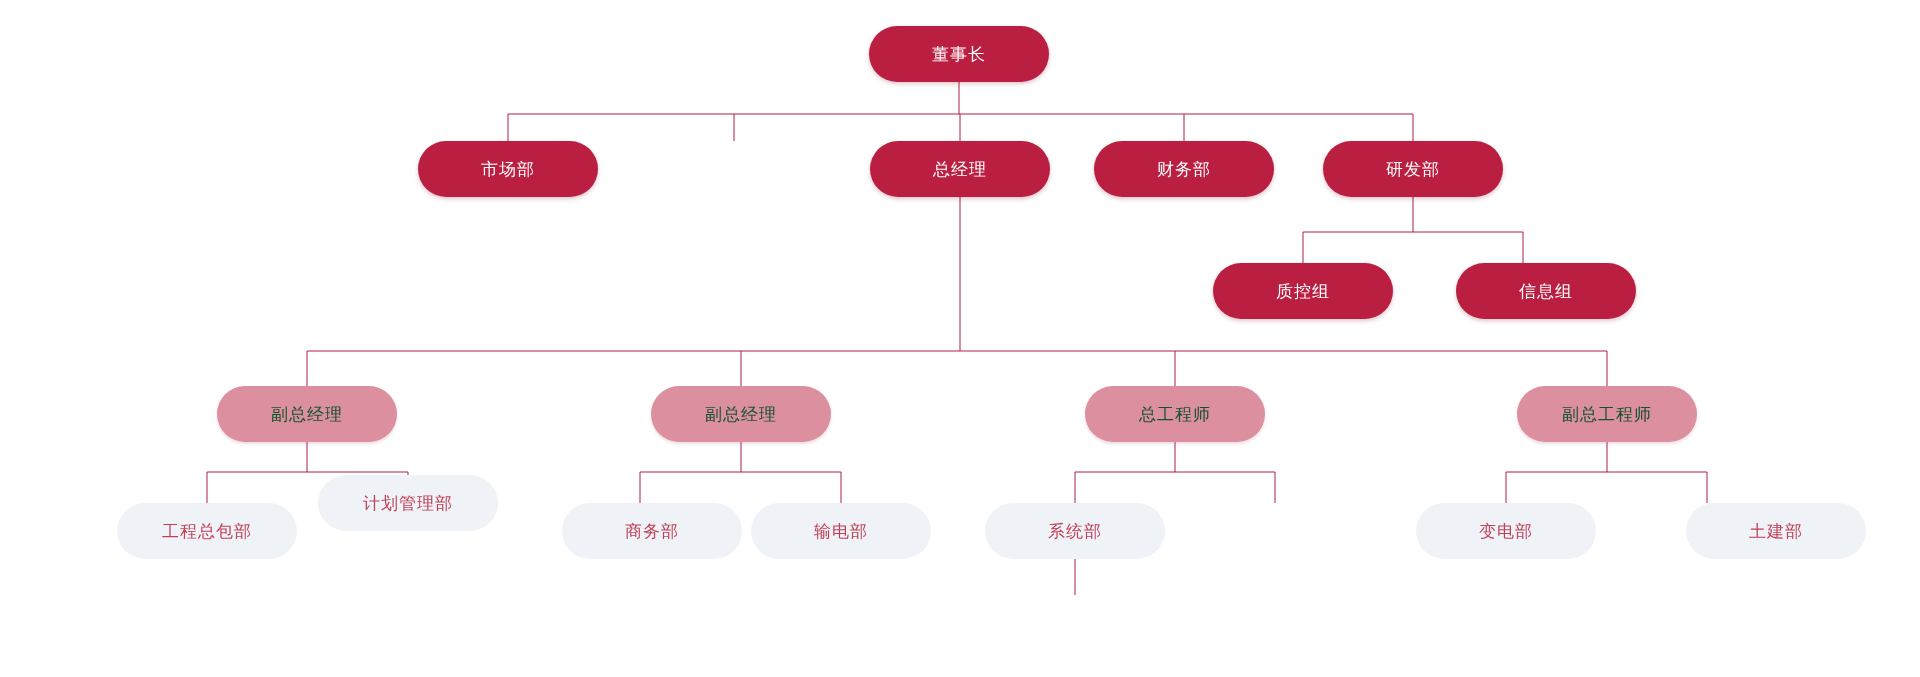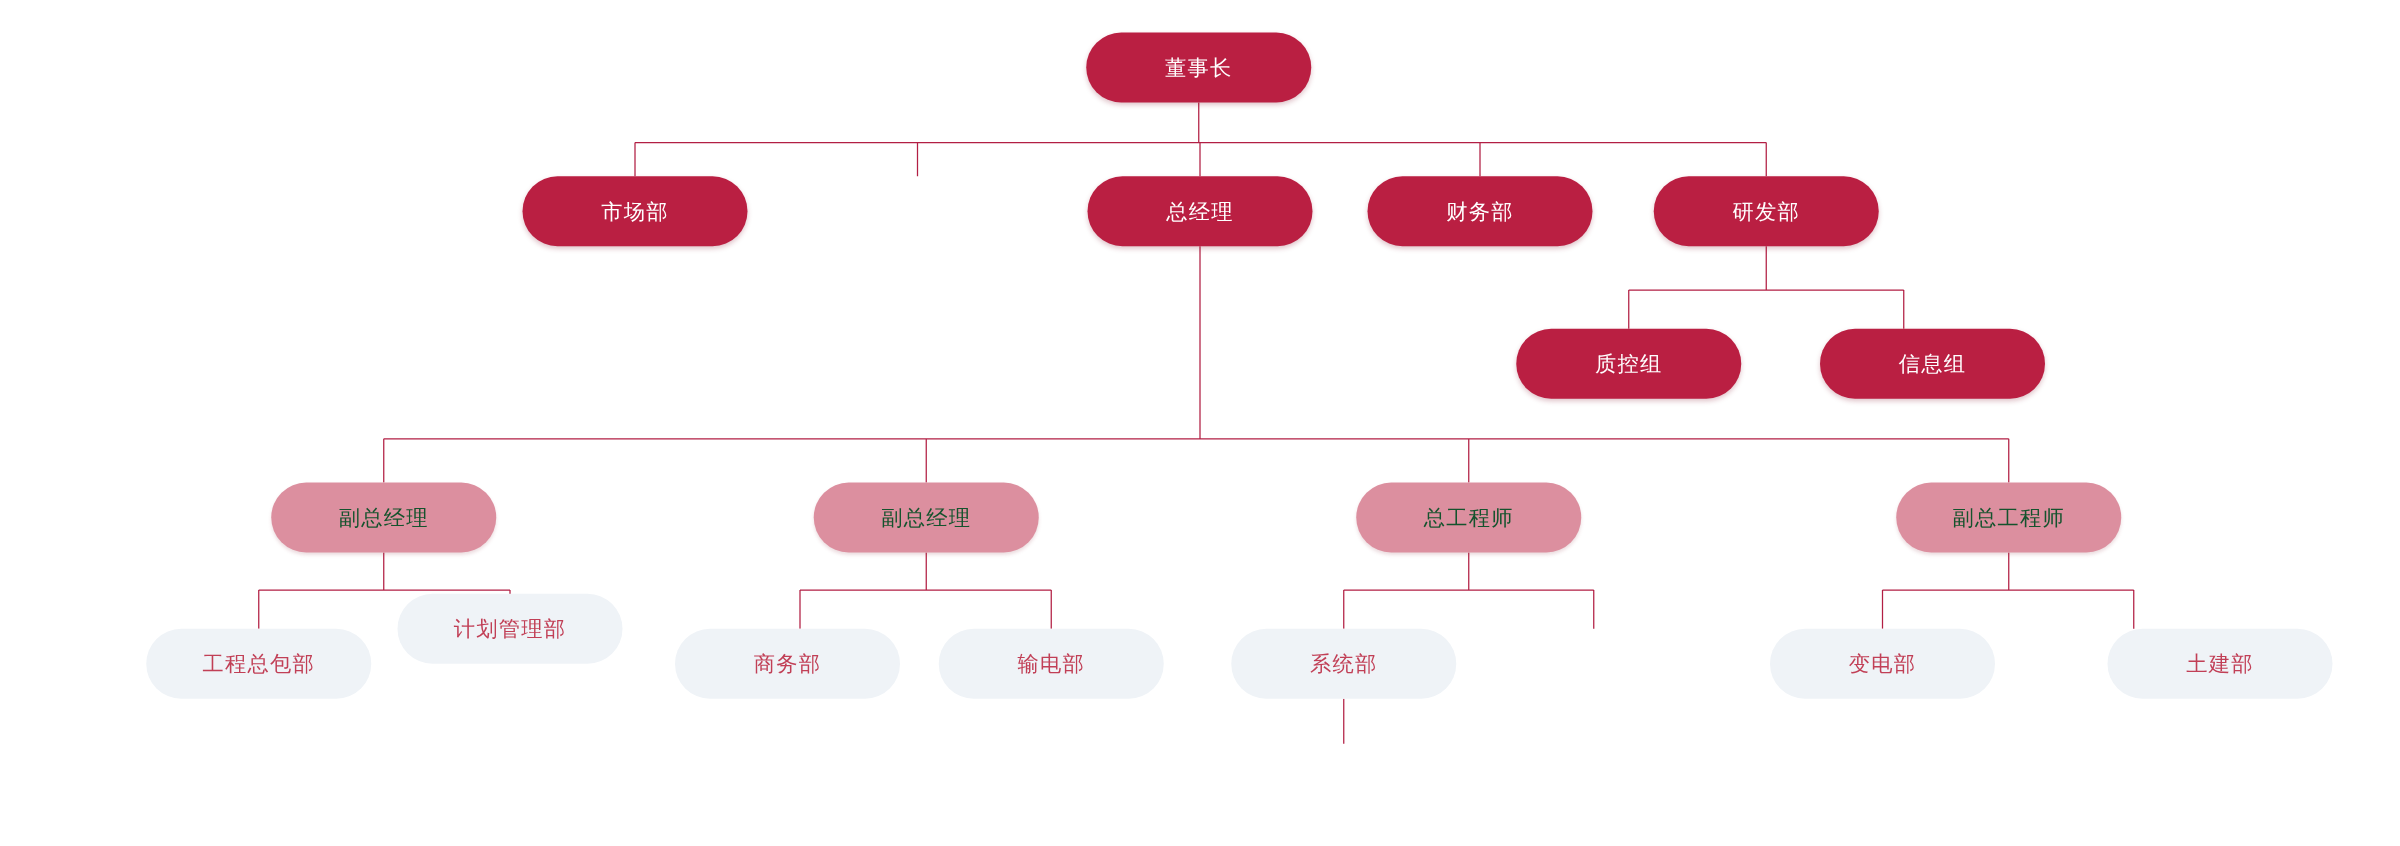--- a/index.html
+++ b/index.html
@@ -120,21 +120,21 @@
   <div class="node secondary" style="left:1517px;top:386px">
     <span class="node-label">副总工程师</span>
   </div>
 
   <div class="node tertiary" style="left:117px;top:503px">
     <span class="node-label">工程总包部</span>
   </div>
   <div class="node tertiary" style="left:318px;top:475px">
     <span class="node-label">计划管理部</span>
   </div>
-  <div class="node tertiary" style="left:540px;top:503px">
+  <div class="node tertiary" style="left:562px;top:503px">
     <span class="node-label">商务部</span>
   </div>
   <div class="node tertiary" style="left:751px;top:503px">
     <span class="node-label">输电部</span>
   </div>
   <div class="node tertiary" style="left:985px;top:503px">
     <span class="node-label">系统部</span>
   </div>
   <div class="node tertiary" style="left:1416px;top:503px">
     <span class="node-label">变电部</span>

